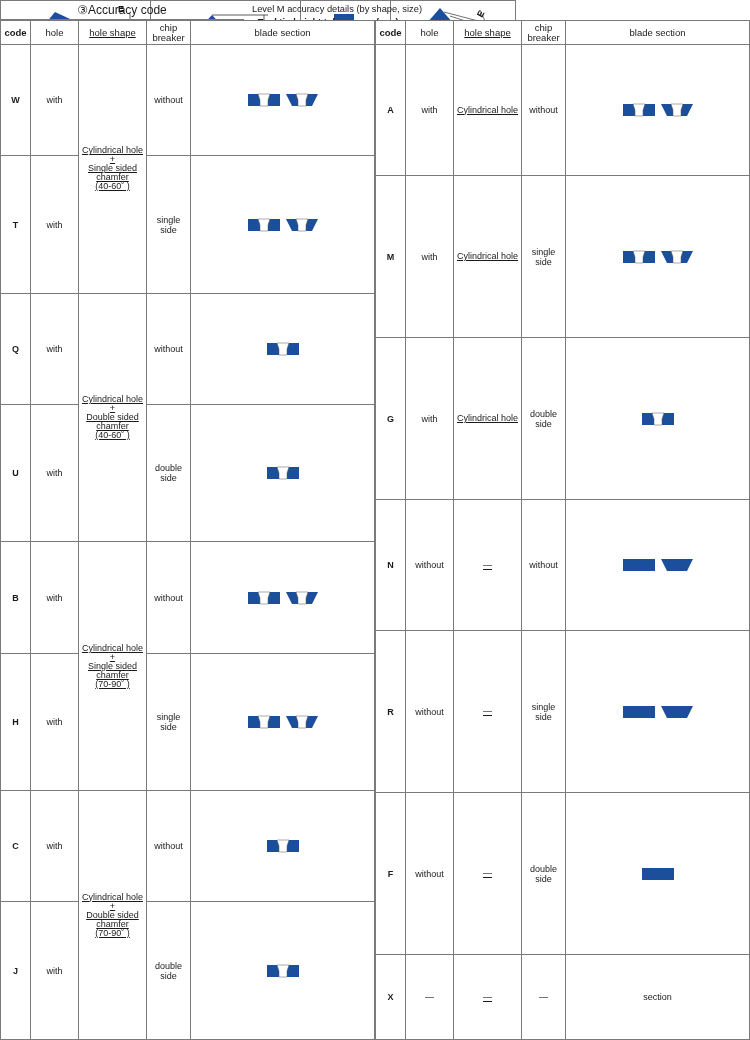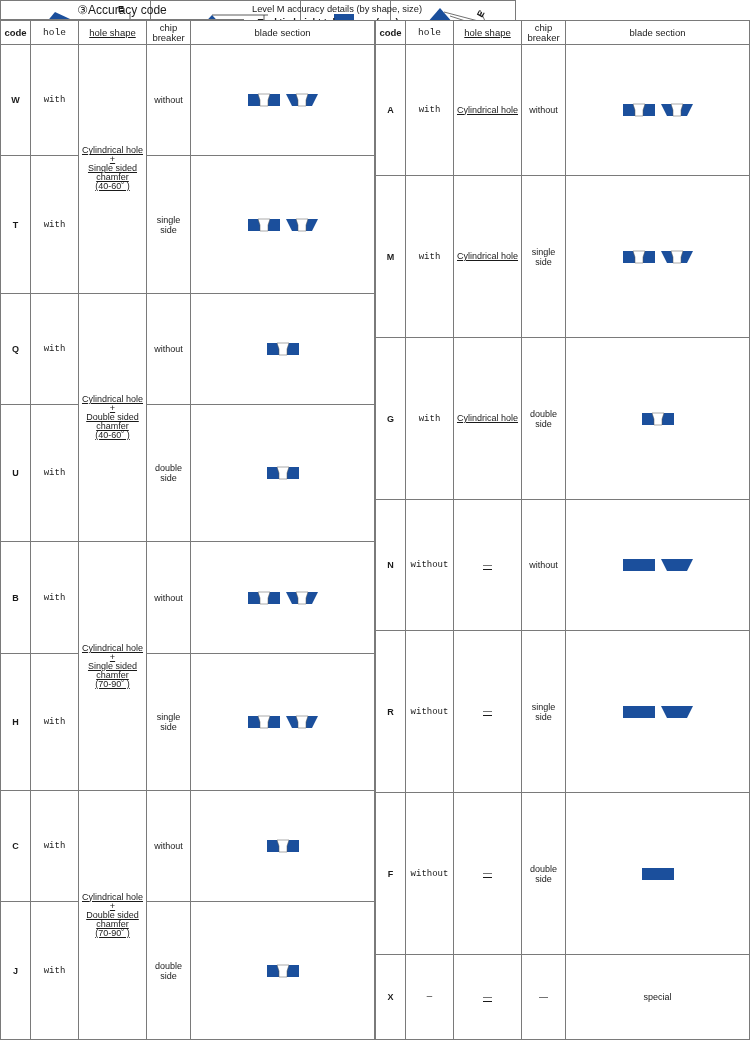--- a/index.html
+++ b/index.html
@@ -93,21 +93,21 @@
   #relief-note { font-size:7px; line-height:9px; text-align:left; padding:3px 4px; color:#222; }
 
   
   #groove-band { left:186px; top:691px; width:545px; height:19px; font-size:11.5px; }
   #groove-outer { left:186px; top:710px; width:545px; height:318px; border:1px solid #7a7a7a; background:#fff; }
   #groove-inner { position:absolute; left:0; top:20px; right:0; bottom:0; display:flex; }
   .g-half { height:100%; }
   .g-half table td { font-size:9px; }
   .g-half .hd td { font-size:9.5px; height:24px; }
   .g-code { width:30px; font-weight:bold; font-size:11px; }
-  .g-hole { width:48px;font-family:Liberation Mono, monospace; }
+  .g-hole { width:48px; }
   .g-shape { width:68px; font-size:7.4px; line-height:9px;text-decoration:underline; }
   .g-chip { width:44px; font-size:9px; line-height:10px; }
   .g-sec  { }
 
   svg { display:block; }
   .cellflex { display:flex; align-items:center; justify-content:center; gap:4px; }
 </style>
 </head>
 <body>
 
@@ -1127,19 +1127,19 @@
                     <rect x="1" y="2" width="32" height="12" fill="#1b4f9c"></rect>
                   </svg>
                 </div>
               </td>
             </tr>
             <tr>
               <td class="g-code">X</td>
               <td class="g-hole">—</td>
               <td class="g-shape">—</td>
               <td class="g-chip">—</td>
-              <td class="g-sec">special</td>
+              <td class="g-sec">section</td>
             </tr>
           </tbody>
         </table>
     </div>
   </div>
 </div>
 
 </body></html>

